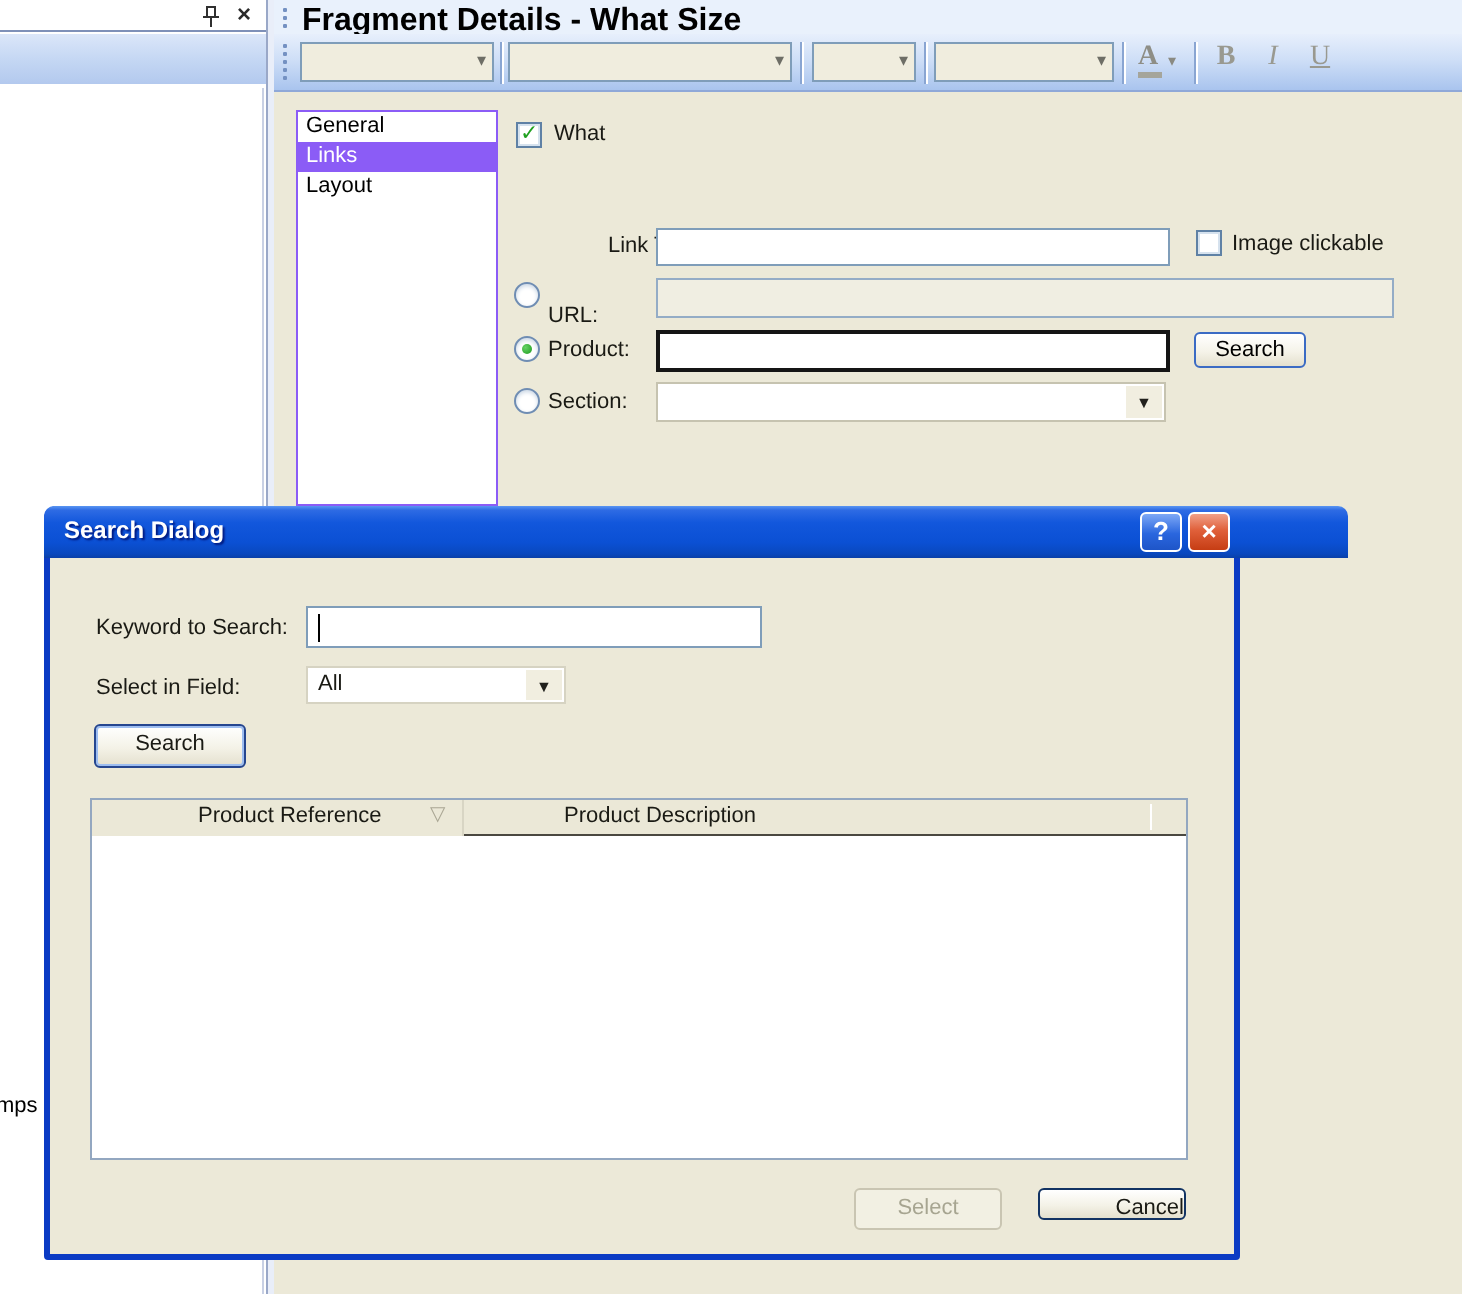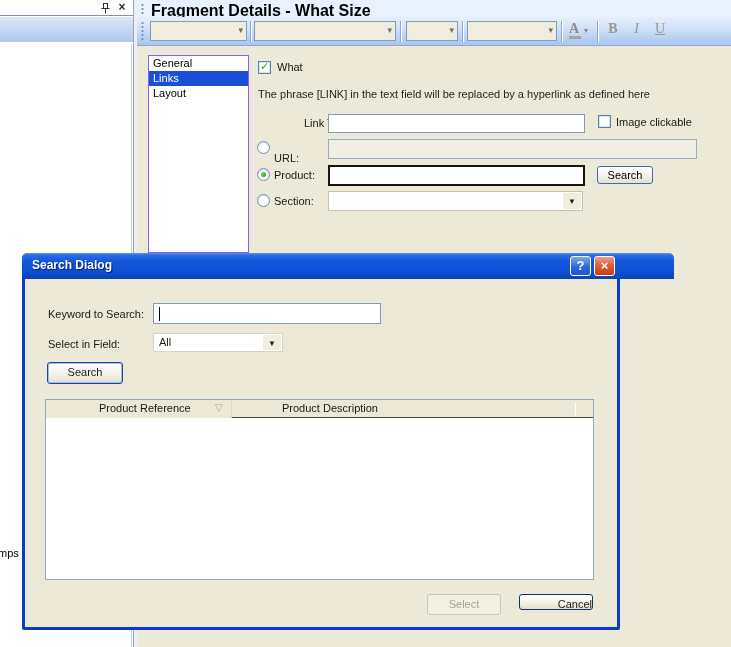--- a/index.html
+++ b/index.html
@@ -40,21 +40,21 @@
   .fc-arrow { position:absolute; left:18px; top:5px; font-size:8px; color:#8a8a82; }
   .glyph-b { font-weight:bold; font-size:14px; }
   .glyph-i { font-style:italic; font-size:14px; }
   .glyph-u { text-decoration:underline; font-size:14px; }
 
   .mp-content { left:0; top:46px; width:594px; height:601px; background:#ece9d8; }
 
   
   .listbox { left:11px; top:9px; width:101px; height:198px; background:#fff; border:1px solid #8b5cf6; }
   .lb-item { height:15px; line-height:15px; padding-left:4px; color:#000; }
-  .lb-item.selected { background:#1d4ed8; color:#fff; }
+  .lb-item.selected { background:#8b5cf6; color:#fff; }
 
   
   .checkbox { width:13px; height:13px; background:#fff; border:1px solid #5f81a5; box-shadow:inset 0 0 0 1px #d6e2ee; text-align:center; }
   .check-glyph { position:absolute; left:1px; top:-2px; font-size:11px; font-weight:bold; color:#21a121; }
   .radio { width:13px; height:13px; border-radius:50%; background:#fff; border:1px solid #6f8db3; box-shadow:inset 0 1px 2px #c9d6e4; }
   .radio-dot { position:absolute; left:3px; top:3px; width:5px; height:5px; border-radius:50%; background:radial-gradient(circle at 35% 35%, #66d366, #1d9a1d); }
   .field { background:#fff; border:1px solid #7f9db9; }
   .field-disabled { background:#f0eee2; border:1px solid #94acc6; }
   .field-focus { background:#fff; border:2px solid #151515; }
   .combo-flat { background:#fff; border:1px solid #c6c3b0; }
@@ -173,21 +173,20 @@
         <div class="lb-item">General</div>
         <div class="lb-item selected">Links</div>
         <div class="lb-item">Layout</div>
       </div>
 
       <div class="checkbox abs" style="left:121px;top:15px;">
         <span class="check-glyph">✓</span>
       </div>
       <span class="abs" style="left:140px;top:15px;">What</span>
 
-      <span class="desc-text abs" style="left:121px;top:42px;">The phrase [LINK]  in the text field will be replaced by a hyperlink as defined here</span>
 
       <span class="abs" style="left:121px;top:71px;margin-left:46px;">Link Text:</span>
       <div class="field abs" style="left:191px;top:68px;width:257px;height:19px;">
         <span style="position:absolute;left:4px;top:2px;"></span>
       </div>
       <div class="checkbox abs" style="left:461px;top:69px;"></div>
       <span class="abs" style="left:479px;top:70px;">Image clickable</span>
 
       <div class="radio abs" style="left:120px;top:95px;"></div>
       <span class="abs" style="left:137px;top:106px;">URL:</span>

